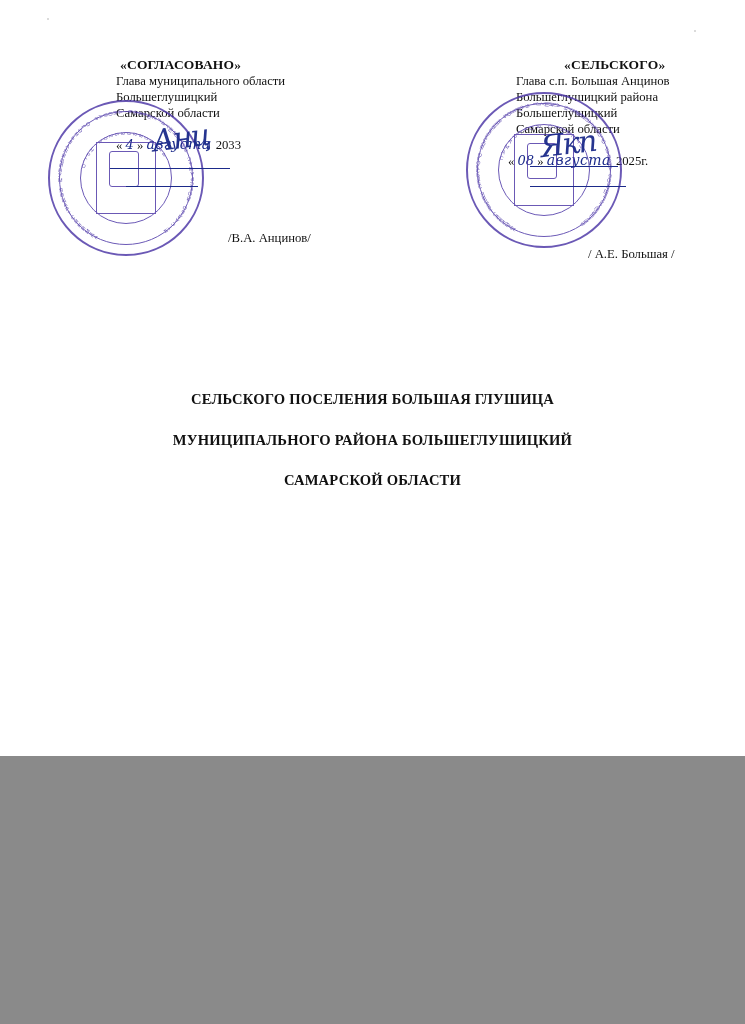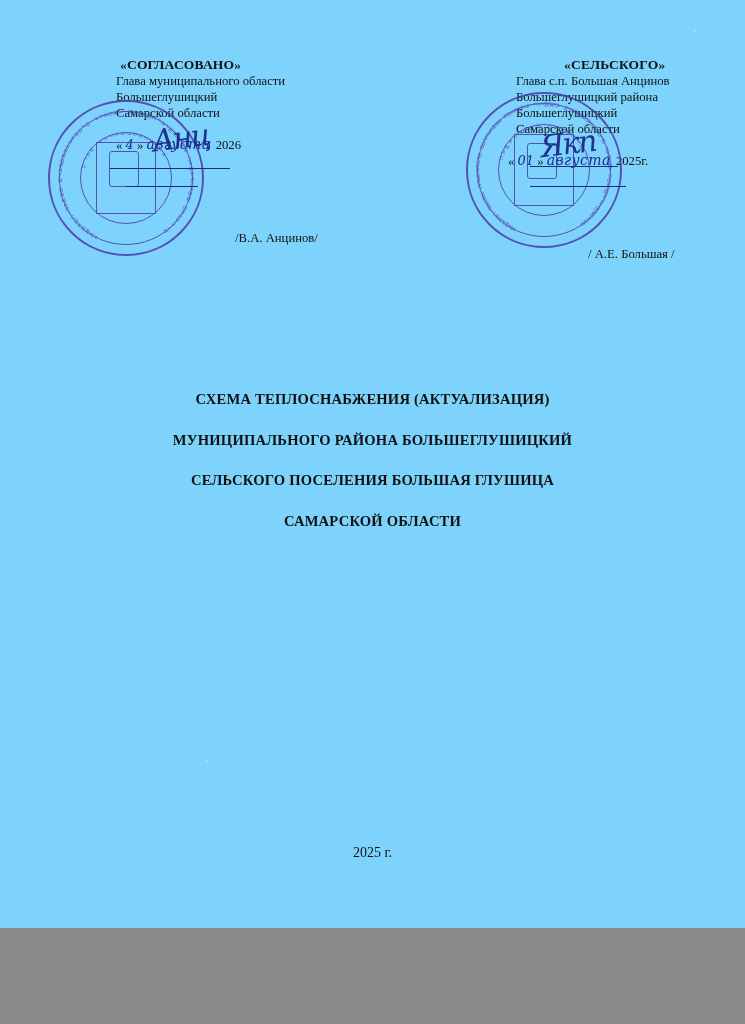--- a/index.html
+++ b/index.html
@@ -3,22 +3,22 @@
 <meta charset="utf-8">
 <style>
   html, body {
     margin: 0;
     padding: 0;
     background: #8a8a8a;
   }
   .page {
     position: relative;
     width: 745px;
-    height: 928px;
-    background: #7dd3fc;
+    height: 756px;
+    background: #ffffff;
     overflow: hidden;
     font-family: "Liberation Serif", serif;
     color: #111111;
   }
 
   
   .approval {
     position: absolute;
     font-size: 13px;
     line-height: 1.26;
@@ -56,21 +56,21 @@
   }
   .sign-row .year {
     display: inline-block;
     margin-left: 2px;
   }
   .name-slot {
     position: absolute;
     font-size: 12.7px;
     white-space: nowrap;
   }
-  .left-name { left: 119px; top: 94px; }
+  .left-name { left: 112px; top: 94px; }
   .right-name { left: 80px; top: 94px; }
 
   
   .handwritten {
     font-family: "DejaVu Serif", serif;
     font-style: italic;
     color: #1b2a8a;
     font-size: 14px;
     letter-spacing: 0.4px;
   }
@@ -206,35 +206,35 @@
     <div class="heading">«СОГЛАСОВАНО»</div>
     <div class="line">Глава муниципального области</div>
     <div class="line">Большеглушицкий</div>
     <div class="line">Самарской области</div>
 
     <div class="sign-row">
       <span>«</span>
       <span class="hand-small">4</span>
       <span>»</span>
       <span class="handwritten">августа</span>
-      <span class="year">2026</span>
+      <span class="year">2033</span>
       <span class="name-slot left-name">/В.А. Анцинов/</span>
     </div>
   </div>
 
   <div class="approval right-block">
     <div class="heading">«СЕЛЬСКОГО»</div>
     <div class="line">Глава с.п. Большая Анцинов</div>
     <div class="line">Большеглушицкий района</div>
     <div class="line">Большеглушицкий</div>
     <div class="line">Самарской области</div>
 
     <div class="sign-row">
       <span>«</span>
-      <span class="hand-small">01</span>
+      <span class="hand-small">08</span>
       <span>»</span>
       <span class="handwritten">августа</span>
       <span class="year">2025г.</span>
       <span class="name-slot right-name">/ А.Е. Большая /</span>
     </div>
   </div>
 
   <div class="stamp stamp-left">
     <div class="inner-ring"></div>
     <div class="core"></div>
@@ -442,21 +442,20 @@
 
   <div class="signature-scribble sig-left">Анц</div>
   <div class="underline-stroke" style="left:110px;top:168px;width:120px;"></div>
 
   <div class="signature-scribble sig-right">Якп</div>
   <div class="underline-stroke" style="left:530px;top:166px;width:88px;"></div>
   <div class="underline-stroke" style="left:530px;top:186px;width:96px;"></div>
   <div class="underline-stroke" style="left:126px;top:186px;width:72px;"></div>
 
   <div class="title-block">
-    <div class="t-line">СХЕМА ТЕПЛОСНАБЖЕНИЯ (АКТУАЛИЗАЦИЯ)</div>
+    <div class="t-line">СЕЛЬСКОГО ПОСЕЛЕНИЯ БОЛЬШАЯ ГЛУШИЦА</div>
     <div class="t-line">МУНИЦИПАЛЬНОГО РАЙОНА БОЛЬШЕГЛУШИЦКИЙ</div>
-    <div class="t-line">СЕЛЬСКОГО ПОСЕЛЕНИЯ БОЛЬШАЯ ГЛУШИЦА</div>
     <div class="t-line">САМАРСКОЙ ОБЛАСТИ</div>
   </div>
 
   <div class="footer-year">2025 г.</div>
 
 </div>
 
 </body></html>

